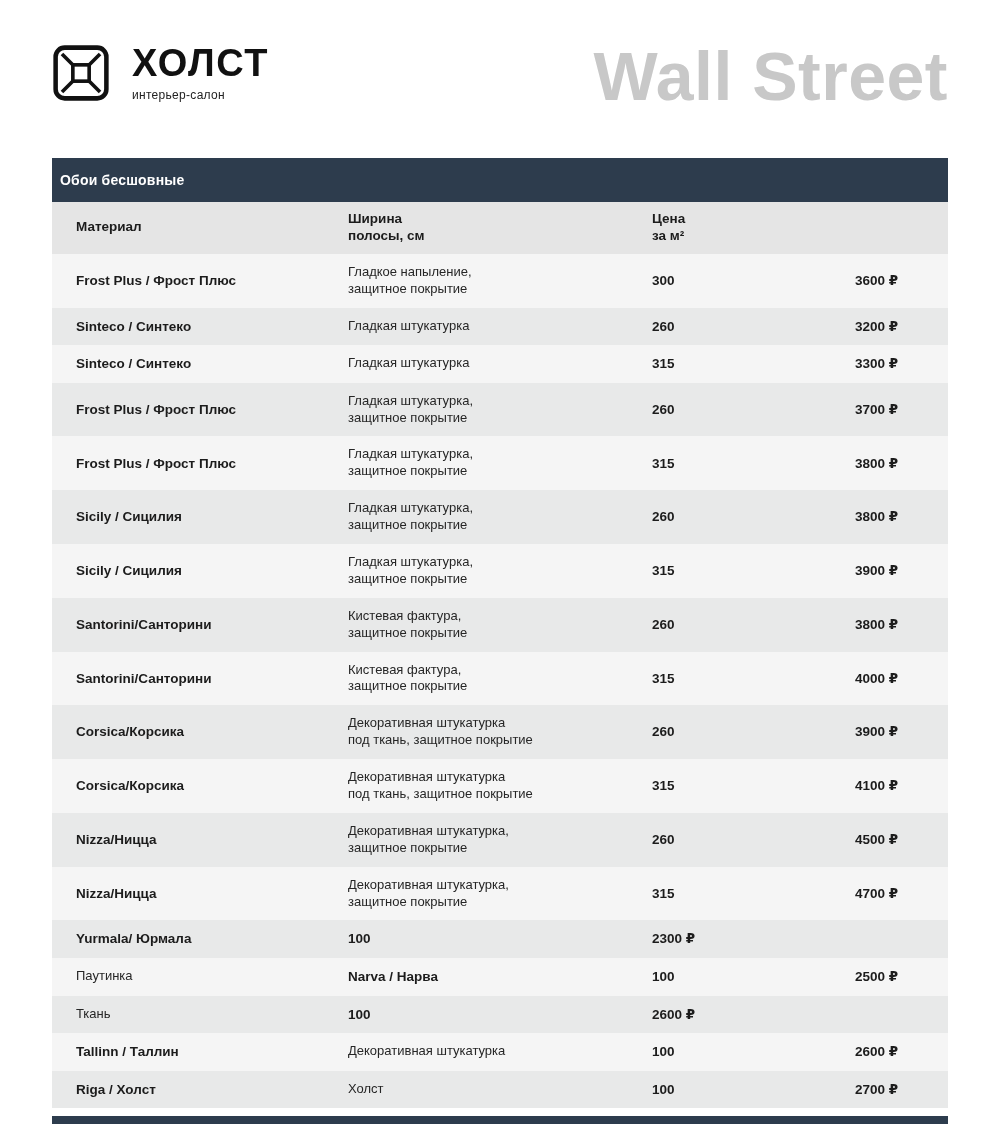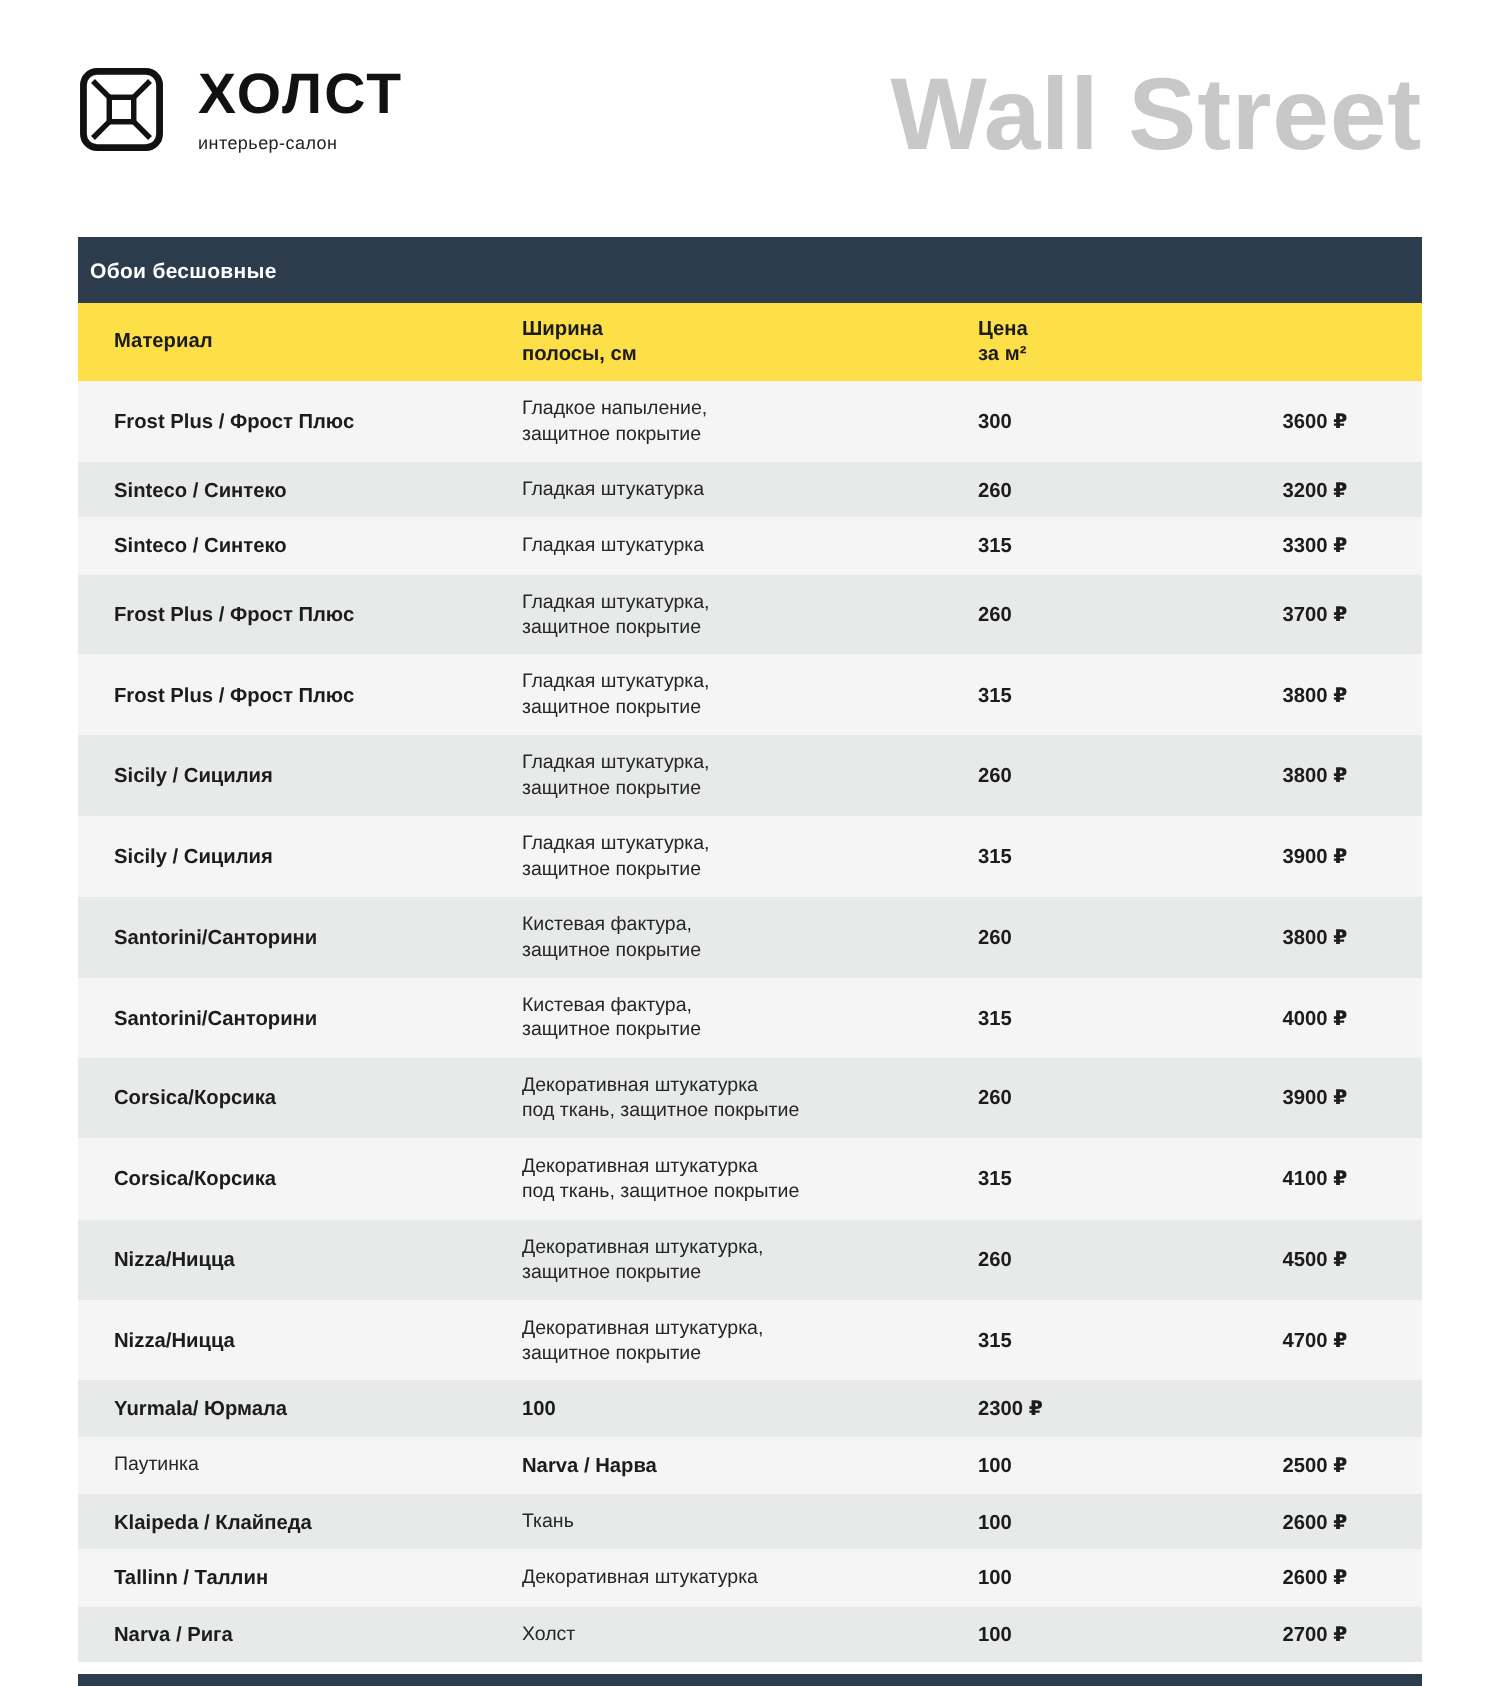--- a/index.html
+++ b/index.html
@@ -54,21 +54,21 @@
     font-weight: 700;
     padding: 14px 8px;
     letter-spacing: 0.2px;
   }
   .row {
     display: grid;
     grid-template-columns: 272px 304px 203px 1fr;
     padding: 0 24px;
     align-items: center;
   }
-  .thead { background: #fde047; }
+  .thead { background: #e5e5e5; }
   .thead .cell {
     font-size: 13.5px;
     font-weight: 700;
     padding: 9px 0;
     white-space: pre-line;
     line-height: 1.25;
   }
   .tbody .row:nth-child(odd)  { background: #f5f5f5; }
   .tbody .row:nth-child(even) { background: #e8e9e9; }
   .cell { padding: 10px 12px 10px 0; white-space: pre-line; line-height: 1.3; }
@@ -229,35 +229,34 @@
   </div>
 
   <div class="row">
     <div class="cell texture">Паутинка</div>
     <div class="cell material">Narva / Нарва</div>
     <div class="cell width">100</div>
     <div class="cell price">2500 ₽</div>
   </div>
 
   <div class="row">
-    <div class="cell material">Klaipeda / Клайпеда</div>
     <div class="cell texture">Ткань</div>
     <div class="cell width">100</div>
     <div class="cell price">2600 ₽</div>
   </div>
 
   <div class="row">
     <div class="cell material">Tallinn / Таллин</div>
     <div class="cell texture">Декоративная штукатурка</div>
     <div class="cell width">100</div>
     <div class="cell price">2600 ₽</div>
   </div>
 
   <div class="row">
-    <div class="cell material">Narva / Рига</div>
+    <div class="cell material">Riga / Холст</div>
     <div class="cell texture">Холст</div>
     <div class="cell width">100</div>
     <div class="cell price">2700 ₽</div>
   </div>
 </div>
 
     <div class="table-footer-bar"></div>
   </section>
 
 </div>

